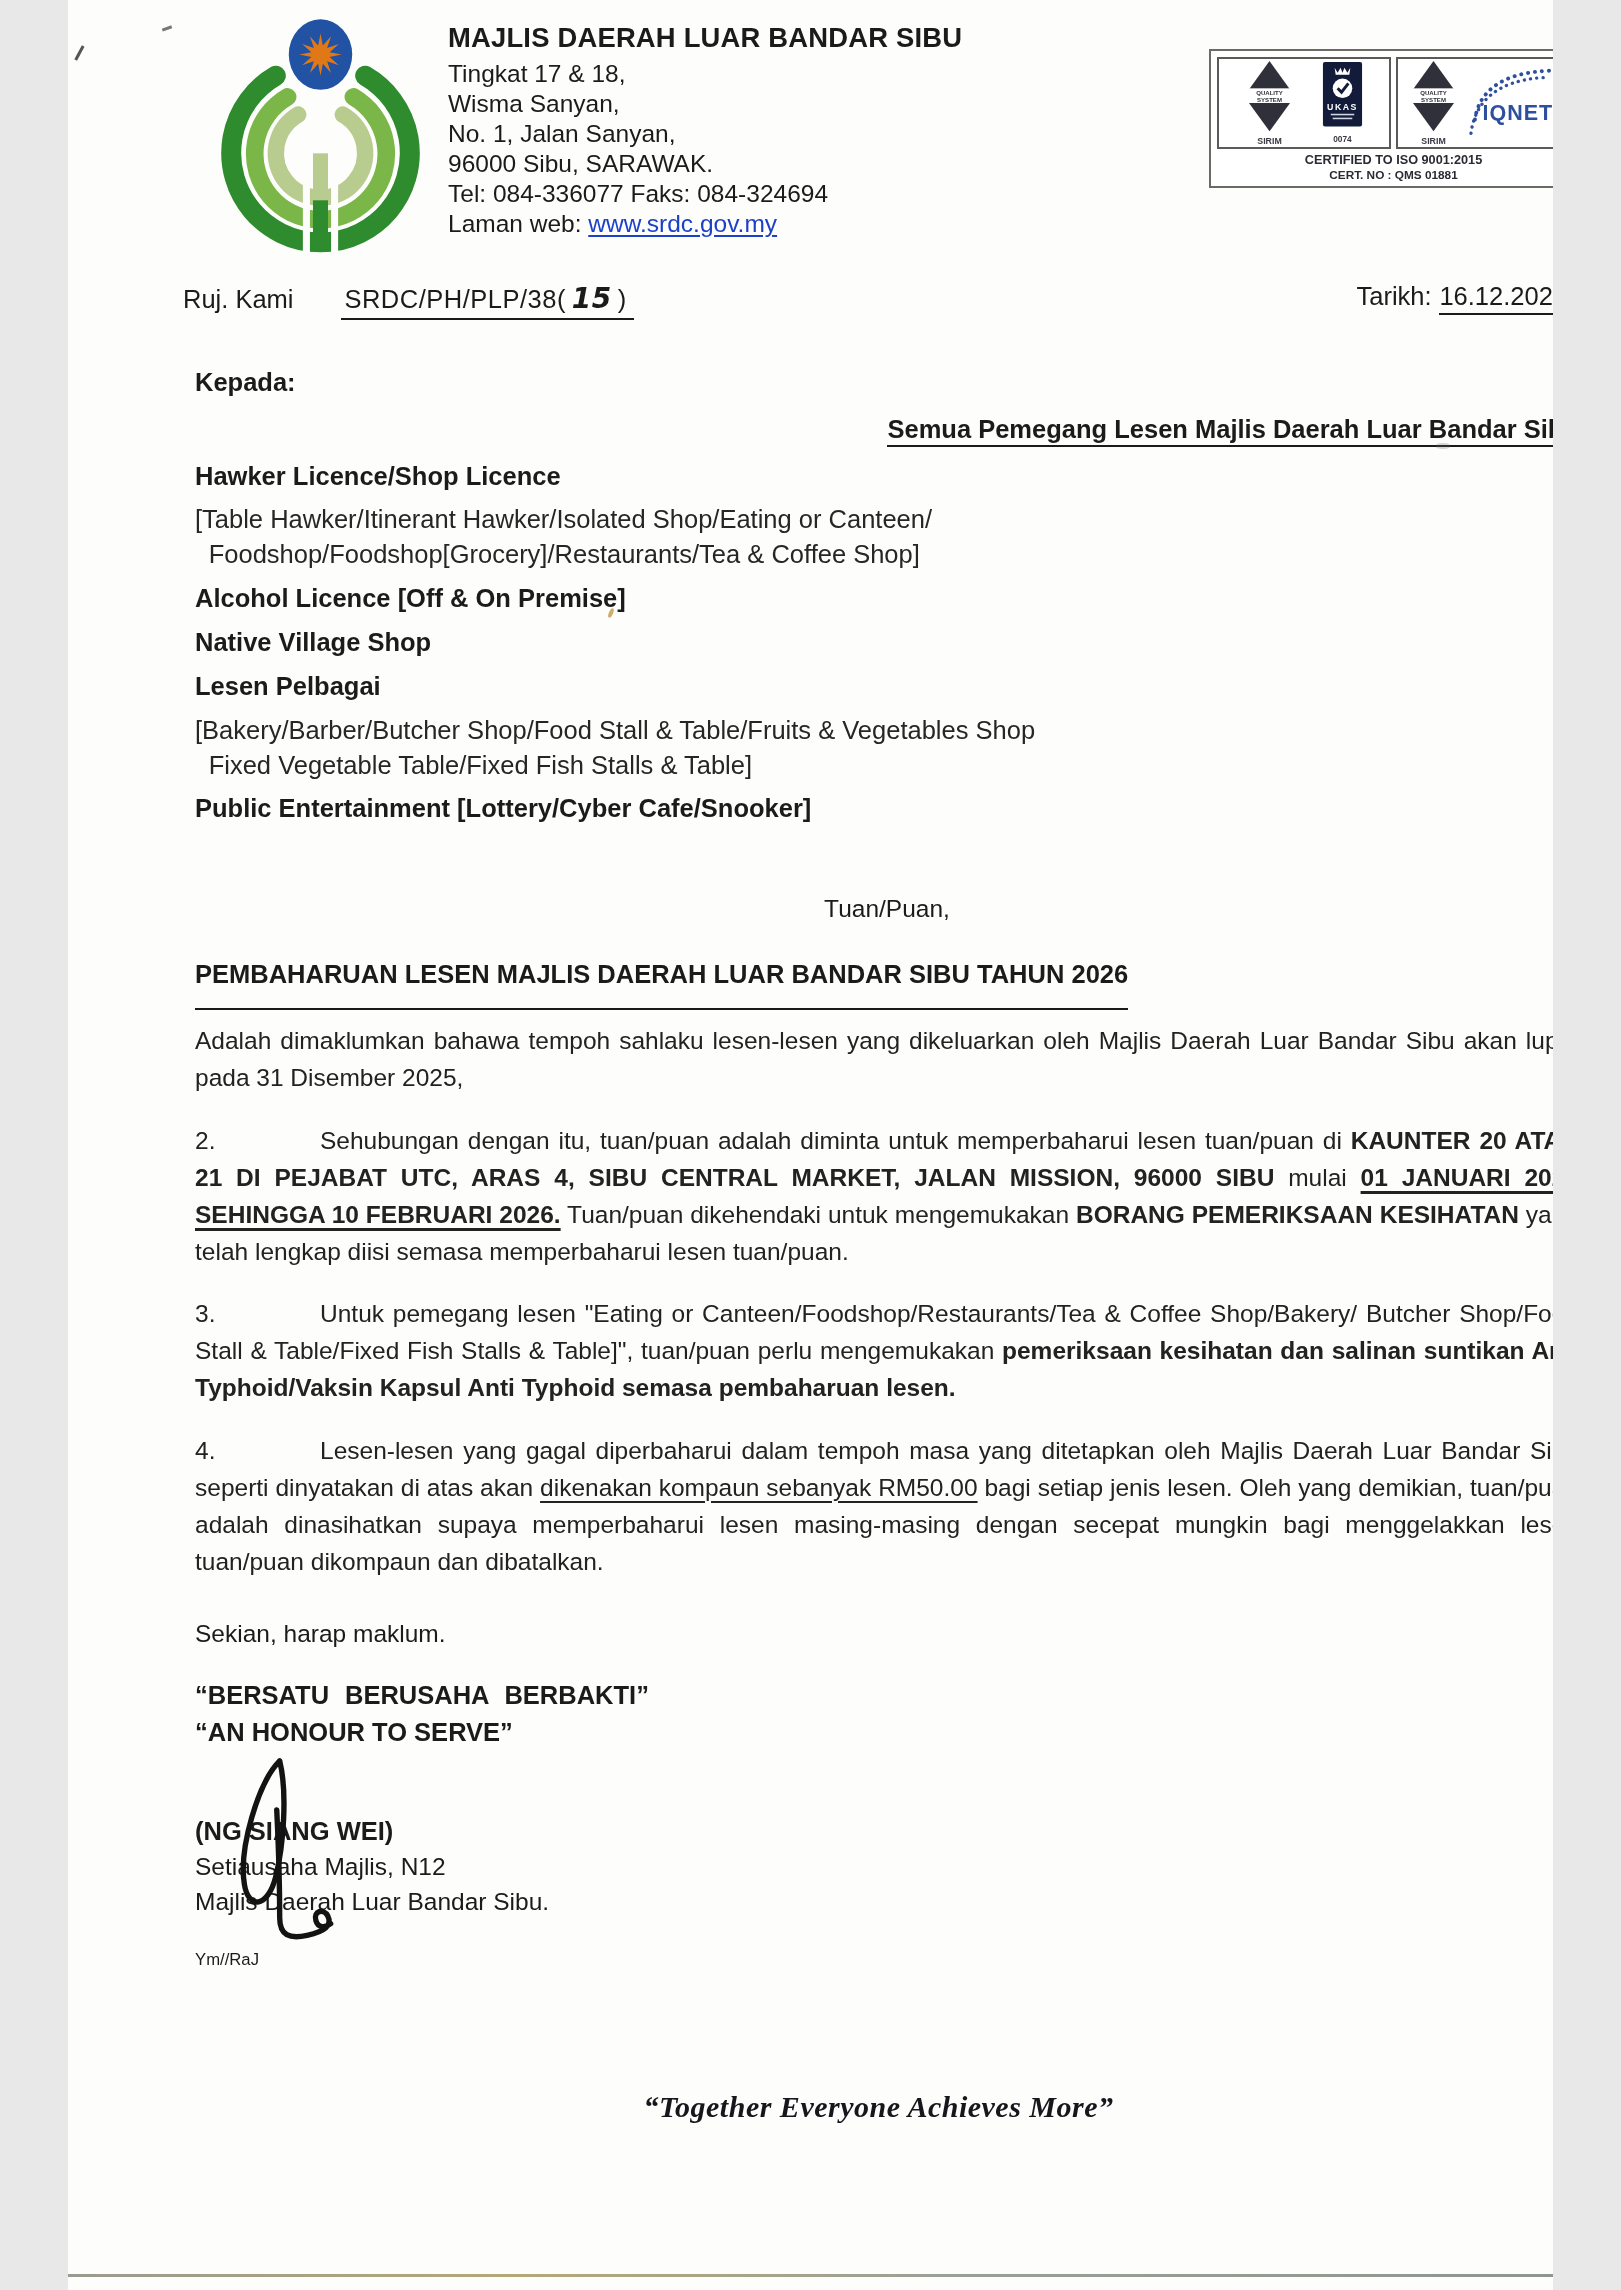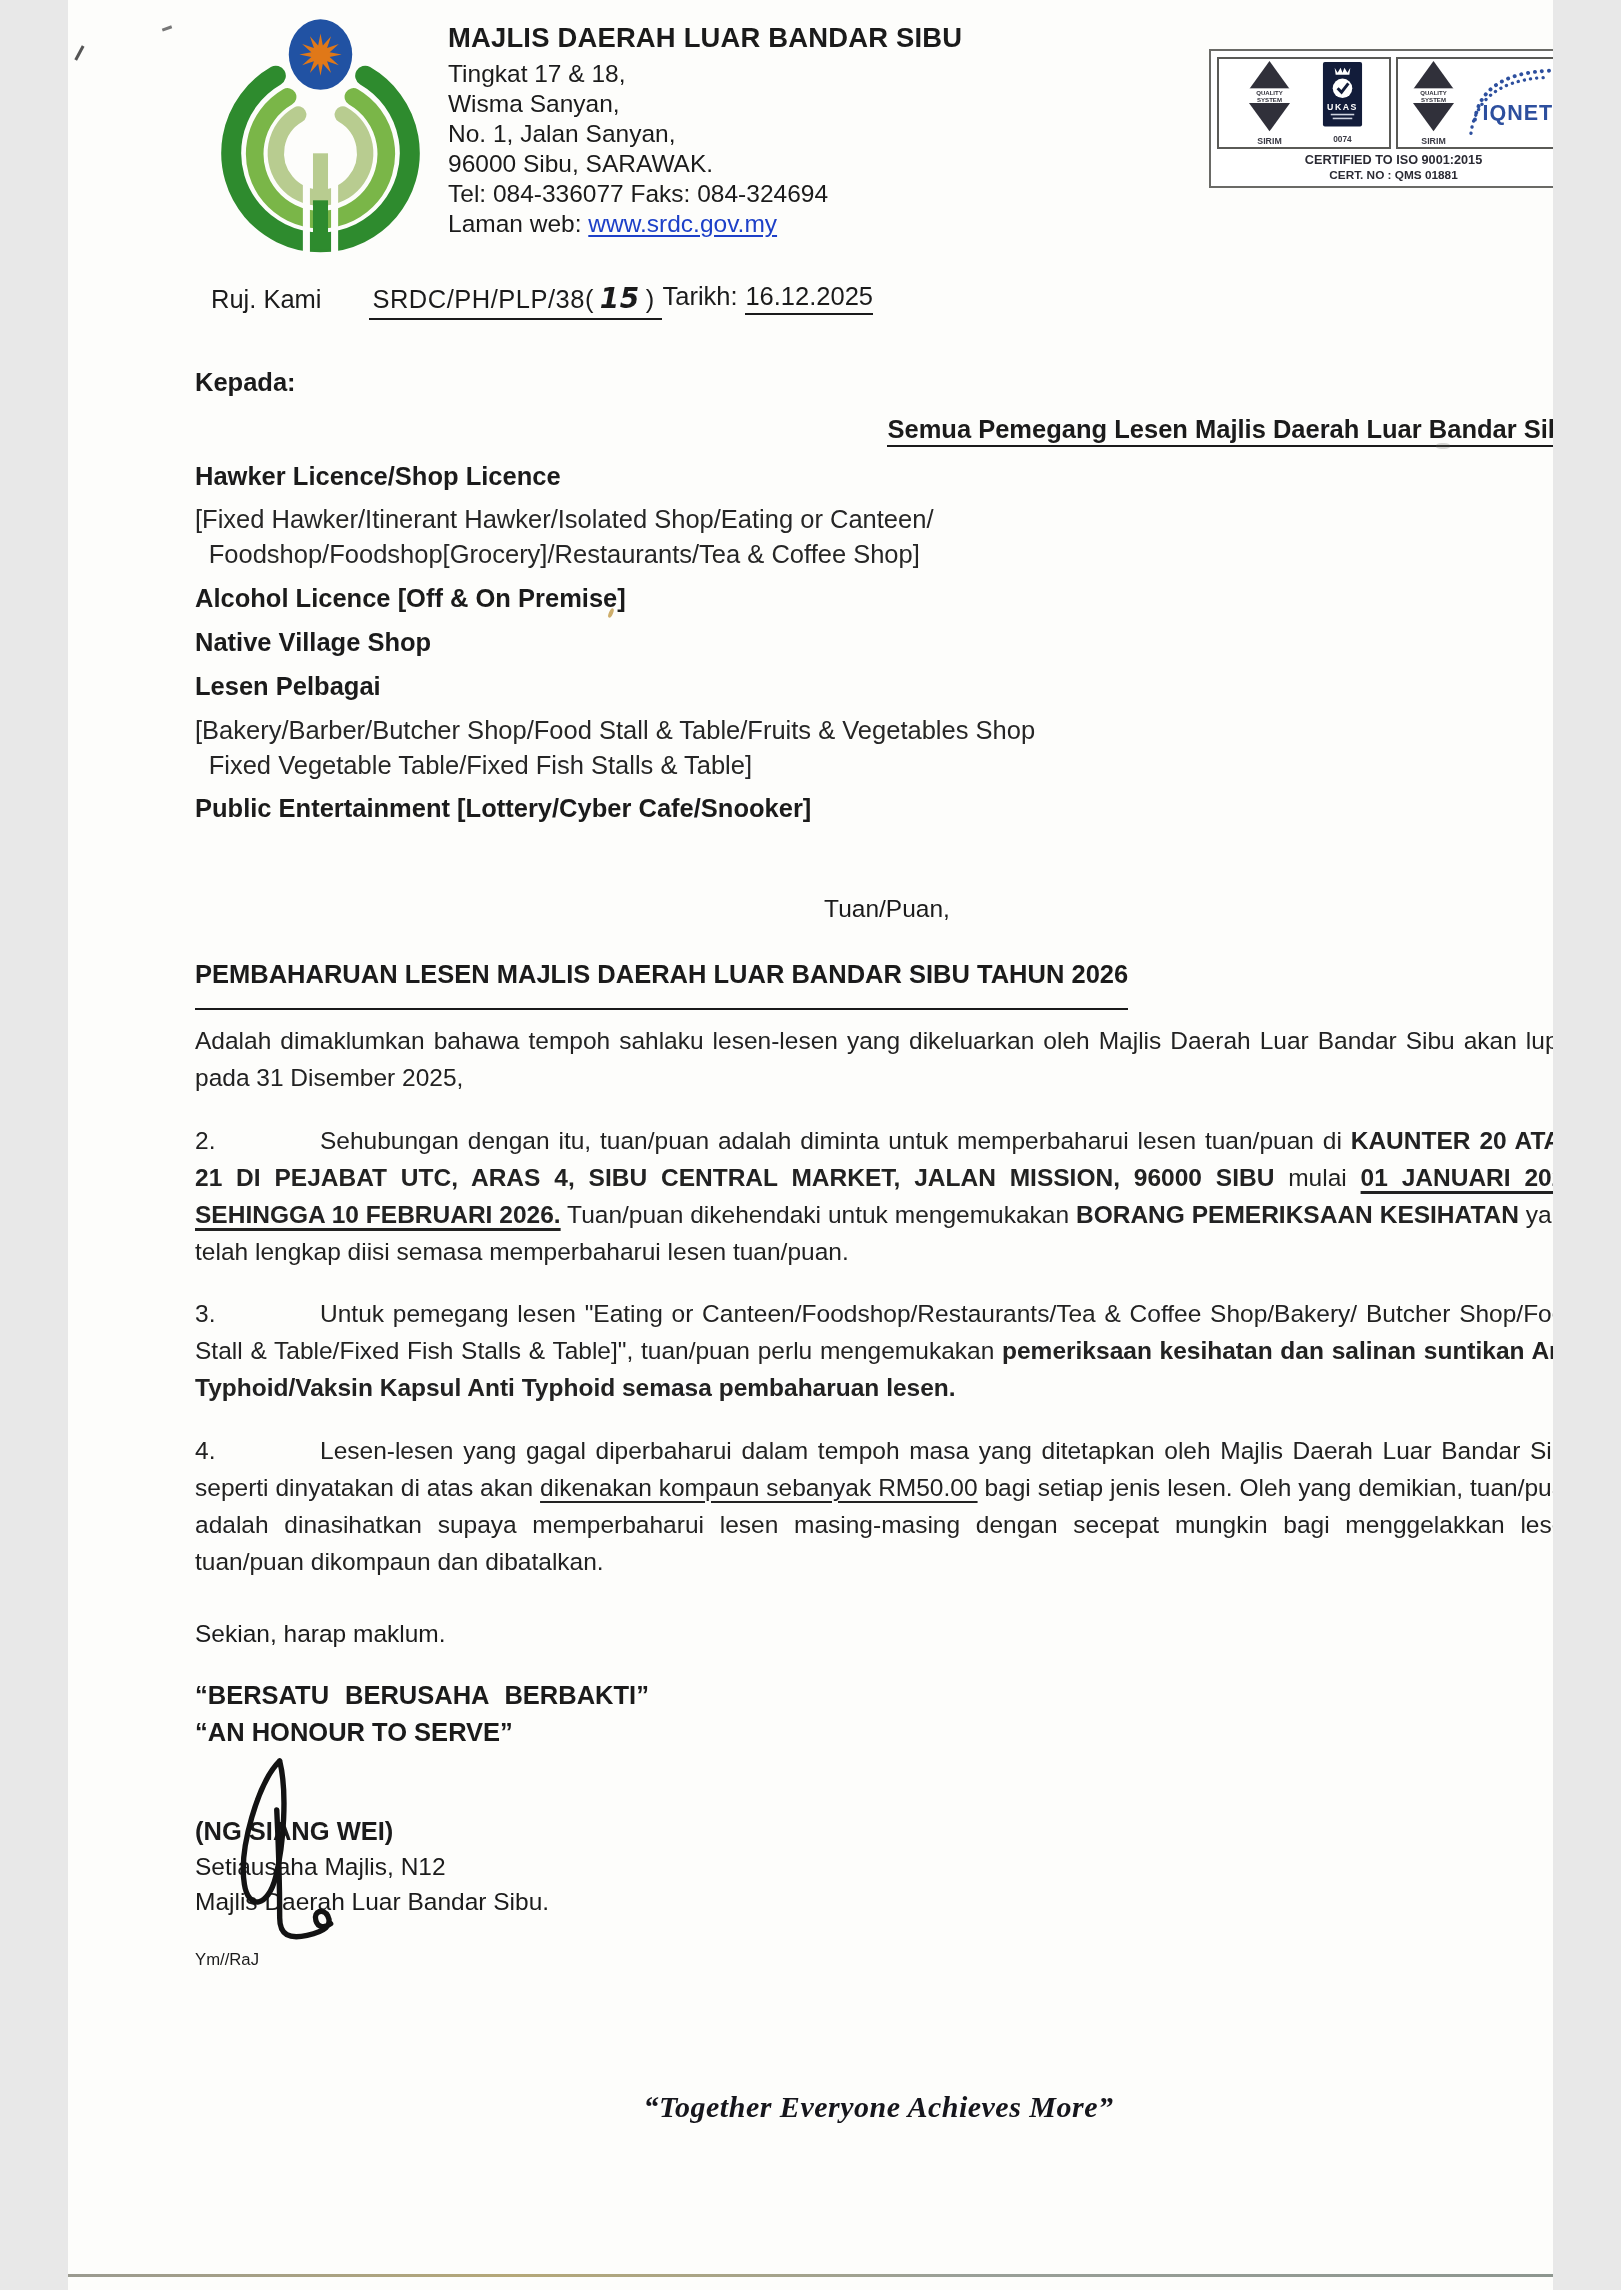--- a/index.html
+++ b/index.html
@@ -26,22 +26,22 @@
   .badge-panel {
     flex:1; border:2px solid #5a5a56; height:92px;
     display:flex; align-items:center; justify-content:space-evenly; padding:2px;
   }
   .cert-lines { text-align:center; margin-top:3.9px; }
   .cert-line1 { font-size:12.7px; font-weight:bold; color:#2a2a33; line-height:15.7px; }
   .cert-line2 { font-size:11.8px; font-weight:bold; color:#2a2a33; line-height:14.7px; }
 
   
   .ref-row {
-    position:absolute; left:143px; top:282px; width:1384px;
-    display:flex; font-size:25.5px;
+    position:absolute; left:115px; top:282px; width:1384px;
+    display:flex; justify-content:space-between; font-size:25.5px;
   }
   .ref-left { display:flex; gap:47px; align-items:baseline; }
   .ref-code { border-bottom:2.5px solid #1b1b1b; padding:0 7.8px 2.9px 3.9px; letter-spacing:0.5px; }
   .hand { font-family:"DejaVu Sans", sans-serif; font-style:italic; font-size:28px; font-weight:bold; padding:0 5.9px; }
   .date-value { border-bottom:2px solid #1b1b1b; padding-bottom:2.9px; margin-left:7.8px; }
 
   
   .kepada { position:absolute; left:127px; top:365px; width:1384px; font-size:25.5px; }
   .k-line { line-height:35px; }
   .k-bold { font-weight:bold; margin-bottom:8.8px; }
@@ -163,21 +163,21 @@
     </div>
     <div>
       <span>Tarikh:</span><span class="date-value">16.12.2025</span>
     </div>
   </div>
 
   <div class="kepada">
     <div class="k-line k-head">Kepada:</div>
     <div class="k-line k-underline"><span>Semua Pemegang Lesen Majlis Daerah Luar Bandar Sibu</span></div>
     <div class="k-line k-bold">Hawker Licence/Shop Licence</div>
-    <div class="k-line k-normal">[Fixed Hawker/Itinerant Hawker/Isolated Shop/Eating or Canteen/</div>
+    <div class="k-line k-normal">[Table Hawker/Itinerant Hawker/Isolated Shop/Eating or Canteen/</div>
     <div class="k-line k-normal k-indent">Foodshop/Foodshop[Grocery]/Restaurants/Tea &amp; Coffee Shop]</div>
     <div class="k-line k-bold k-gap">Alcohol Licence [Off &amp; On Premise]</div>
     <div class="k-line k-bold">Native Village Shop</div>
     <div class="k-line k-bold">Lesen Pelbagai</div>
     <div class="k-line k-normal">[Bakery/Barber/Butcher Shop/Food Stall &amp; Table/Fruits &amp; Vegetables Shop</div>
     <div class="k-line k-normal k-indent">Fixed Vegetable Table/Fixed Fish Stalls &amp; Table]</div>
     <div class="k-line k-bold k-gap">Public Entertainment [Lottery/Cyber Cafe/Snooker]</div>
   </div>
 
   <div class="letter-body">

